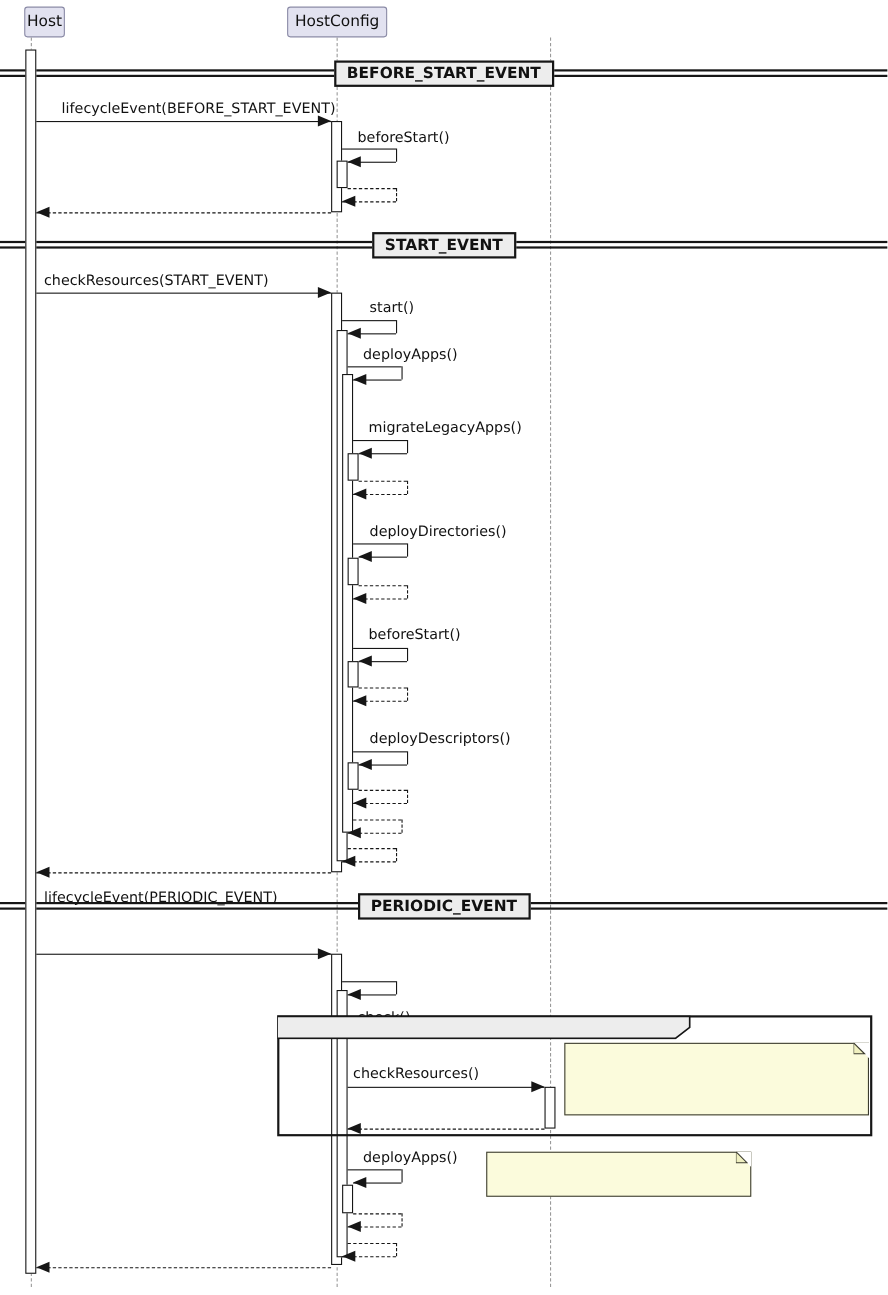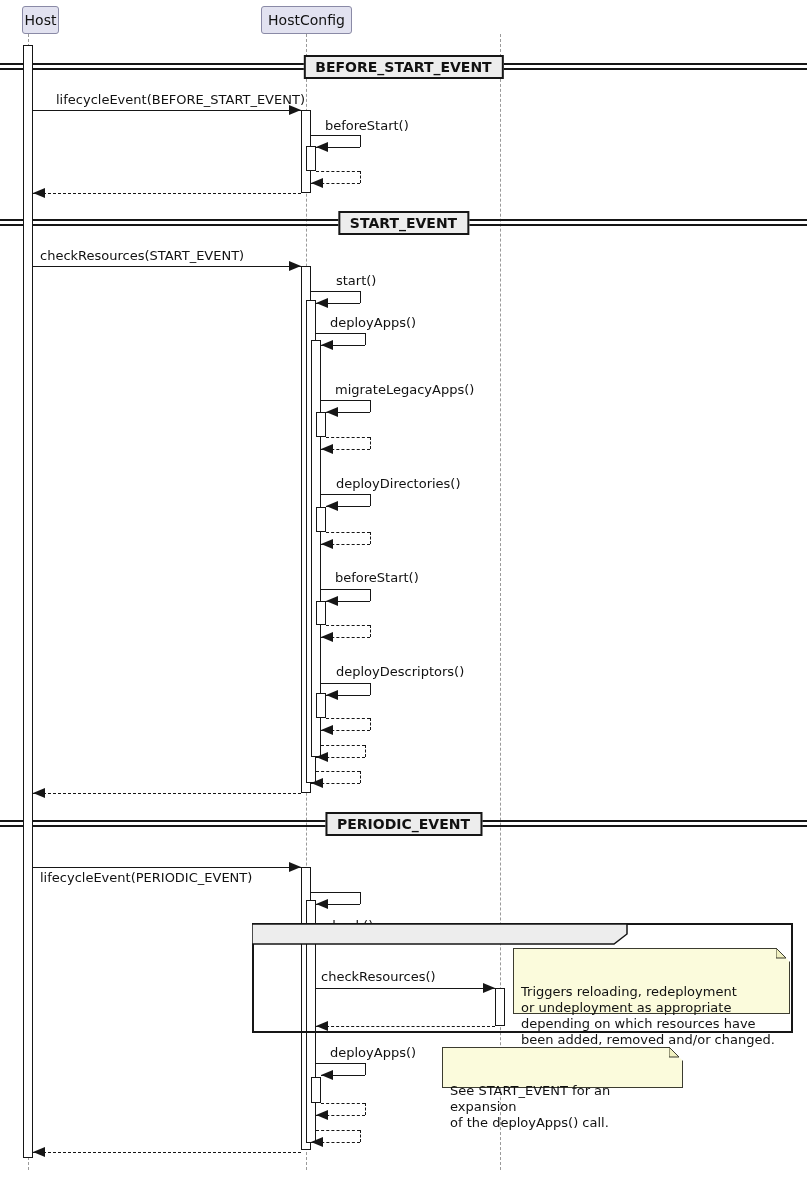--- a/index.html
+++ b/index.html
@@ -193,21 +193,21 @@
     <div class="hl dash" style="left:311px;top:783px;width:49px"></div>
     <div class="ah-l" style="left:311px;top:778px"></div>
   </div>
 
   <div>
     <div class="hl dash" style="left:33px;top:793px;width:268px"></div>
     <div class="ah-l" style="left:33px;top:788px"></div>
   </div>
 
   <div>
-    <span class="ml" style="left:40px;top:870px">lifecycleEvent(PERIODIC_EVENT)</span>
+    <span class="ml" style="left:40px;top:809px">lifecycleEvent(PERIODIC_EVENT)</span>
     <div class="hl" style="left:33px;top:867px;width:268px"></div>
     <div class="ah-r" style="left:289px;top:862px"></div>
   </div>
 
   <div>
     <span class="ml" style="left:325px;top:918px">check()</span>
     <div class="hl" style="left:311px;top:892px;width:49px"></div>
     <div class="vl" style="left:360px;top:892px;height:12px"></div>
     <div class="hl" style="left:316px;top:904px;width:44px"></div>
     <div class="ah-l" style="left:316px;top:899px"></div>
@@ -226,41 +226,35 @@
   <div>
     <div class="hl dash" style="left:316px;top:1026px;width:179px"></div>
     <div class="ah-l" style="left:316px;top:1021px"></div>
   </div>
 
   <div class="note" style="left:513px;top:948px;width:277px;height:66px">
     <svg class="notefold" width="14" height="14" viewBox="0 0 14 14">
       <path d="M0 0 L14 14 L14 0 Z" fill="#ffffff"></path>
       <path d="M0 0 L10 10 L0 10 Z" fill="#f0f0c0" stroke="#3c3c30" stroke-width="1"></path>
     </svg>
-    <span>Triggers reloading, redeployment
-or undeployment as appropriate
-depending on which resources have
-been added, removed and/or changed.</span>
   </div>
 
   <div>
     <span class="ml" style="left:330px;top:1045px">deployApps()</span>
     <div class="hl" style="left:316px;top:1063px;width:49px"></div>
     <div class="vl" style="left:365px;top:1063px;height:12px"></div>
     <div class="hl" style="left:321px;top:1075px;width:44px"></div>
     <div class="ah-l" style="left:321px;top:1070px"></div>
   </div>
 
   <div class="note" style="left:442px;top:1047px;width:241px;height:41px">
     <svg class="notefold" width="14" height="14" viewBox="0 0 14 14">
       <path d="M0 0 L14 14 L14 0 Z" fill="#ffffff"></path>
       <path d="M0 0 L10 10 L0 10 Z" fill="#f0f0c0" stroke="#3c3c30" stroke-width="1"></path>
     </svg>
-    <span>See START_EVENT for an expansion
-of the deployApps() call.</span>
   </div>
 
   <div>
     <div class="hl dash" style="left:321px;top:1103px;width:44px"></div>
     <div class="vl dash" style="left:365px;top:1103px;height:12px"></div>
     <div class="hl dash" style="left:316px;top:1115px;width:49px"></div>
     <div class="ah-l" style="left:316px;top:1110px"></div>
   </div>
   <div>
     <div class="hl dash" style="left:316px;top:1130px;width:44px"></div>

